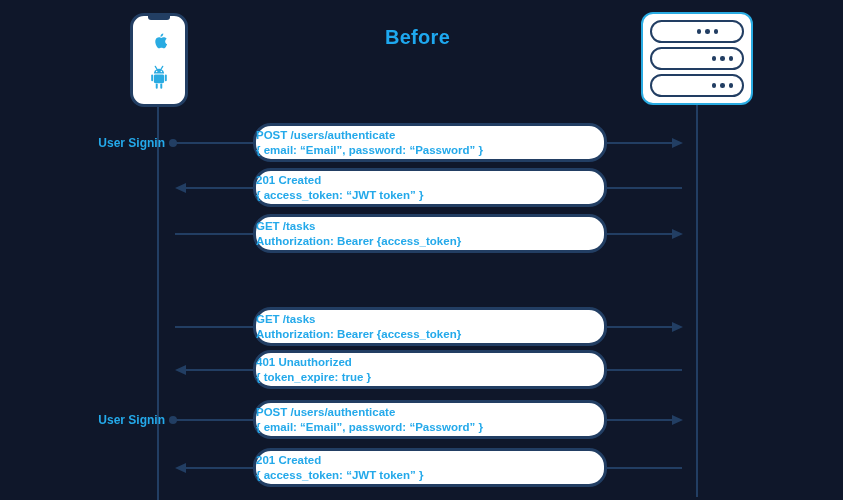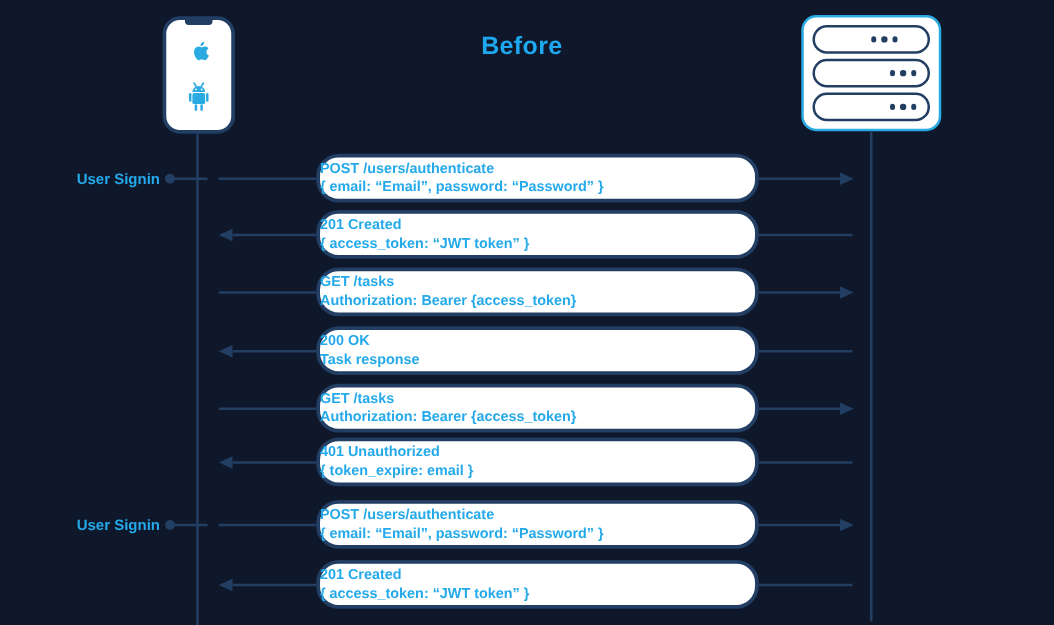--- a/index.html
+++ b/index.html
@@ -69,21 +69,21 @@
   .dir-right .arrow-right{left:514px;}
   .dir-left  .seg.a{left:28px;width:67px;}
   .dir-left  .seg.b{left:449px;width:75px;}
   .dir-left  .arrow-left{left:17px;}
 
   
   .row-1{top:123px;} .row-2{top:168px;} .row-3{top:214px;} .row-4{top:261px;}
   .row-5{top:307px;} .row-6{top:350px;} .row-7{top:400px;} .row-8{top:448px;}
 
   
-  .signin{position:absolute;height:16px;}
+  .signin{position:absolute;height:16px;padding-left:37px;}
   .signin .txt{
     position:absolute;right:38px;top:1px;font-size:12px;font-weight:bold;color:#24a9ea;white-space:nowrap;
   }
   .signin .knob{position:absolute;right:26px;top:4px;width:8px;height:8px;border-radius:50%;background:#223e63;}
   .signin .lead{position:absolute;right:0;top:7px;width:30px;height:2px;background:#223e63;}
   .signin-1{left:0;top:135px;width:166px;}
   .signin-2{left:0;top:412px;width:166px;}
 
   svg{display:block;}
 </style>
@@ -171,46 +171,37 @@
   <div class="msg-row row-3 dir-right">
     <div class="seg a"></div>
     <div class="msg-box">
       <span class="l1">GET /tasks</span>
       <span class="l2">Authorization: Bearer {access_token}</span>
     </div>
     <div class="seg b"></div>
     <div class="arrow-right"></div>
   </div>
 
-  <div class="msg-row row-4 dir-left">
-    <div class="arrow-left"></div>
-    <div class="seg a"></div>
-    <div class="msg-box">
-      <span class="l1">200 OK</span>
-      <span class="l2">Task response</span>
-    </div>
-    <div class="seg b"></div>
-  </div>
 
   <div class="msg-row row-5 dir-right">
     <div class="seg a"></div>
     <div class="msg-box">
       <span class="l1">GET /tasks</span>
       <span class="l2">Authorization: Bearer {access_token}</span>
     </div>
     <div class="seg b"></div>
     <div class="arrow-right"></div>
   </div>
 
   <div class="msg-row row-6 dir-left">
     <div class="arrow-left"></div>
     <div class="seg a"></div>
     <div class="msg-box">
       <span class="l1">401 Unauthorized</span>
-      <span class="l2">{ token_expire: email }</span>
+      <span class="l2">{ token_expire: true }</span>
     </div>
     <div class="seg b"></div>
   </div>
 
   <div class="msg-row row-7 dir-right">
     <div class="seg a"></div>
     <div class="msg-box">
       <span class="l1">POST /users/authenticate</span>
       <span class="l2">{ email: “Email”, password: “Password” }</span>
     </div>

